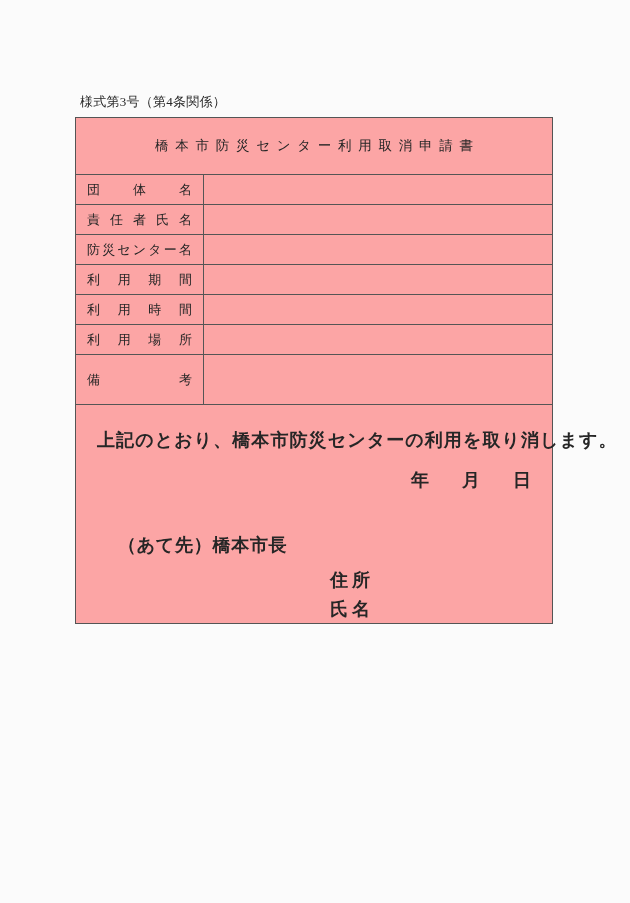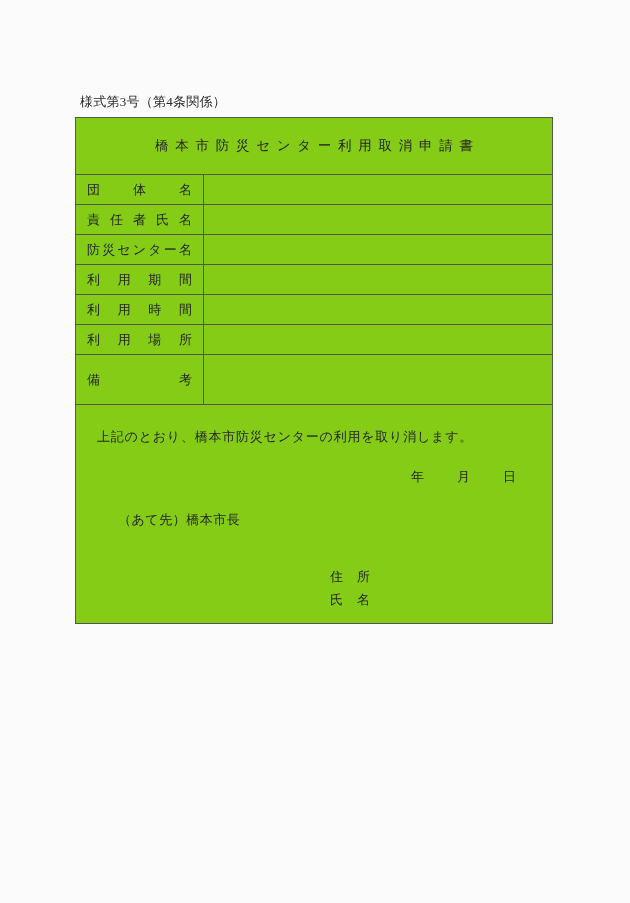--- a/index.html
+++ b/index.html
@@ -16,21 +16,21 @@
     left: 80px; top: 93px;
     font-size: 13px;
     letter-spacing: 0.02em;
   }
 
   .form-box {
     position: absolute;
     left: 75px; top: 117px;
     width: 478px;
     border: 1px solid #555;
-    background: #84cc16;
+    background: #fca5a5;
   }
 
   .title-row {
     height: 57px;
     border-bottom: 1px solid #555;
     display: flex;
     align-items: center;
     justify-content: center;
     font-size: 13.5px;
     letter-spacing: 0.5em;
@@ -53,41 +53,42 @@
     align-items: center;
     font-size: 13px;
   }
   .label-cell[data-justify="chars"] { justify-content: space-between; }
 
   .value-cell { flex: 1; }
 
   .bottom-section {
     position: relative;
     height: 218px;
-    font-size: 13px;
+    font-size: 18px;
+    font-weight: bold;
   }
 
   .declaration {
     position: absolute;
     left: 21px; top: 23px;
     letter-spacing: 0.06em;
     white-space: nowrap;
   }
 
   .date-line {
     position: absolute;
     left: 335px; top: 63px;
     display: flex;
     gap: 33px;
     white-space: nowrap;
   }
 
   .addressee {
     position: absolute;
-    left: 42px; top: 106px;
+    left: 42px; top: 128px;
     letter-spacing: 0.04em;
     white-space: nowrap;
   }
 
   .sign-block {
     position: absolute;
     left: 254px; top: 163px;
     display: flex;
     flex-direction: column;
     gap: 5px;

